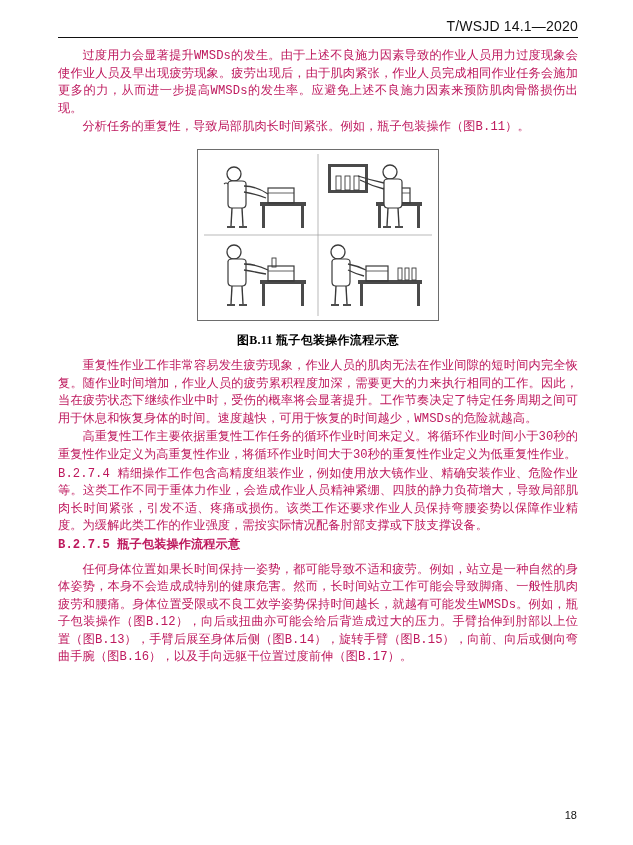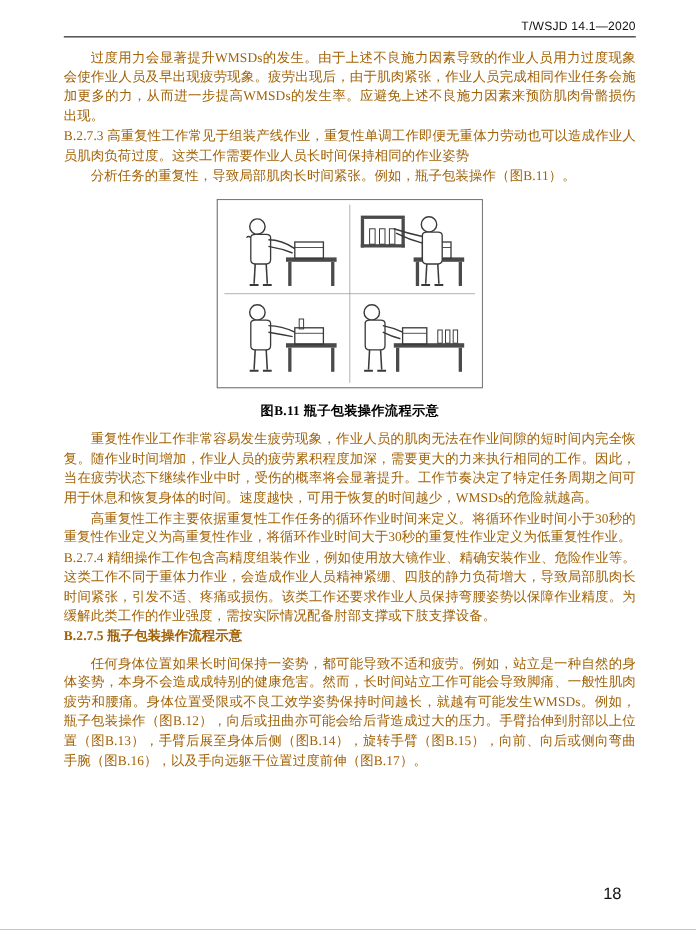--- a/index.html
+++ b/index.html
@@ -19,38 +19,39 @@
     overflow: hidden;
   }
   .page-inner {
     position: absolute;
     left: 58px;
     top: 18px;
     width: 520px;
   }
   .header {
     text-align: right;
-    font-size: 11px;
+    font-size: 14px;
     font-family: "Liberation Sans", sans-serif;
     letter-spacing: 0.2px;
     color: #111;
     padding-bottom: 3px;
   }
   .header-rule {
     border-bottom: 1px solid #111;
     margin-bottom: 10px;
   }
   p {
     margin: 0 0 1px 0;
     font-size: 12.2px;
     line-height: 17.6px;
-    color: #a16207;
+    color: #be185d;
     text-align: justify;
     text-justify: inter-ideograph;
     letter-spacing: 0.1px;
+    font-family: Liberation Mono, monospace;
   }
   p.indent {
     text-indent: 2em;
   }
   p.flush {
     text-indent: 0;
   }
   .sec-head {
     font-weight: bold;
     text-indent: 0;
@@ -68,43 +69,42 @@
   .fig-caption {
     text-align: center;
     font-size: 12px;
     font-weight: bold;
     margin-top: 7px;
     margin-bottom: 9px;
     letter-spacing: 0.3px;
   }
   .page-num {
     position: absolute;
-    right: 68px;
+    right: 56px;
     bottom: 24px;
-    font-size: 15px;
+    font-size: 11px;
     font-family: "Liberation Sans", sans-serif;
     color: #111;
   }
   .spacer-6 { height: 6px; }
   svg { display: block; }
 </style>
 </head>
 <body>
 
 <div class="page">
 
   <div class="page-inner">
 
     <div class="header">
       <span>T/WSJD 14.1—2020</span>
     </div>
     <div class="header-rule"></div>
 
     <p class="indent">过度用力会显著提升WMSDs的发生。由于上述不良施力因素导致的作业人员用力过度现象会使作业人员及早出现疲劳现象。疲劳出现后，由于肌肉紧张，作业人员完成相同作业任务会施加更多的力，从而进一步提高WMSDs的发生率。应避免上述不良施力因素来预防肌肉骨骼损伤出现。</p>
-    <p class="flush">B.2.7.3 高重复性工作常见于组装产线作业，重复性单调工作即便无重体力劳动也可以造成作业人员肌肉负荷过度。这类工作需要作业人员长时间保持相同的作业姿势</p>
     <p class="indent">分析任务的重复性，导致局部肌肉长时间紧张。例如，瓶子包装操作（图B.11）。</p>
 
     <div class="figure-block">
       <div class="figure-frame">
         <svg width="240" height="170" viewBox="0 0 240 170" xmlns="http://www.w3.org/2000/svg">
           <rect x="0" y="0" width="240" height="170" fill="#ffffff"></rect>
           <line x1="120" y1="4" x2="120" y2="166" stroke="#9b9b9b" stroke-width="0.7"></line>
           <line x1="6" y1="85" x2="234" y2="85" stroke="#9b9b9b" stroke-width="0.7"></line>
 
           <g>

